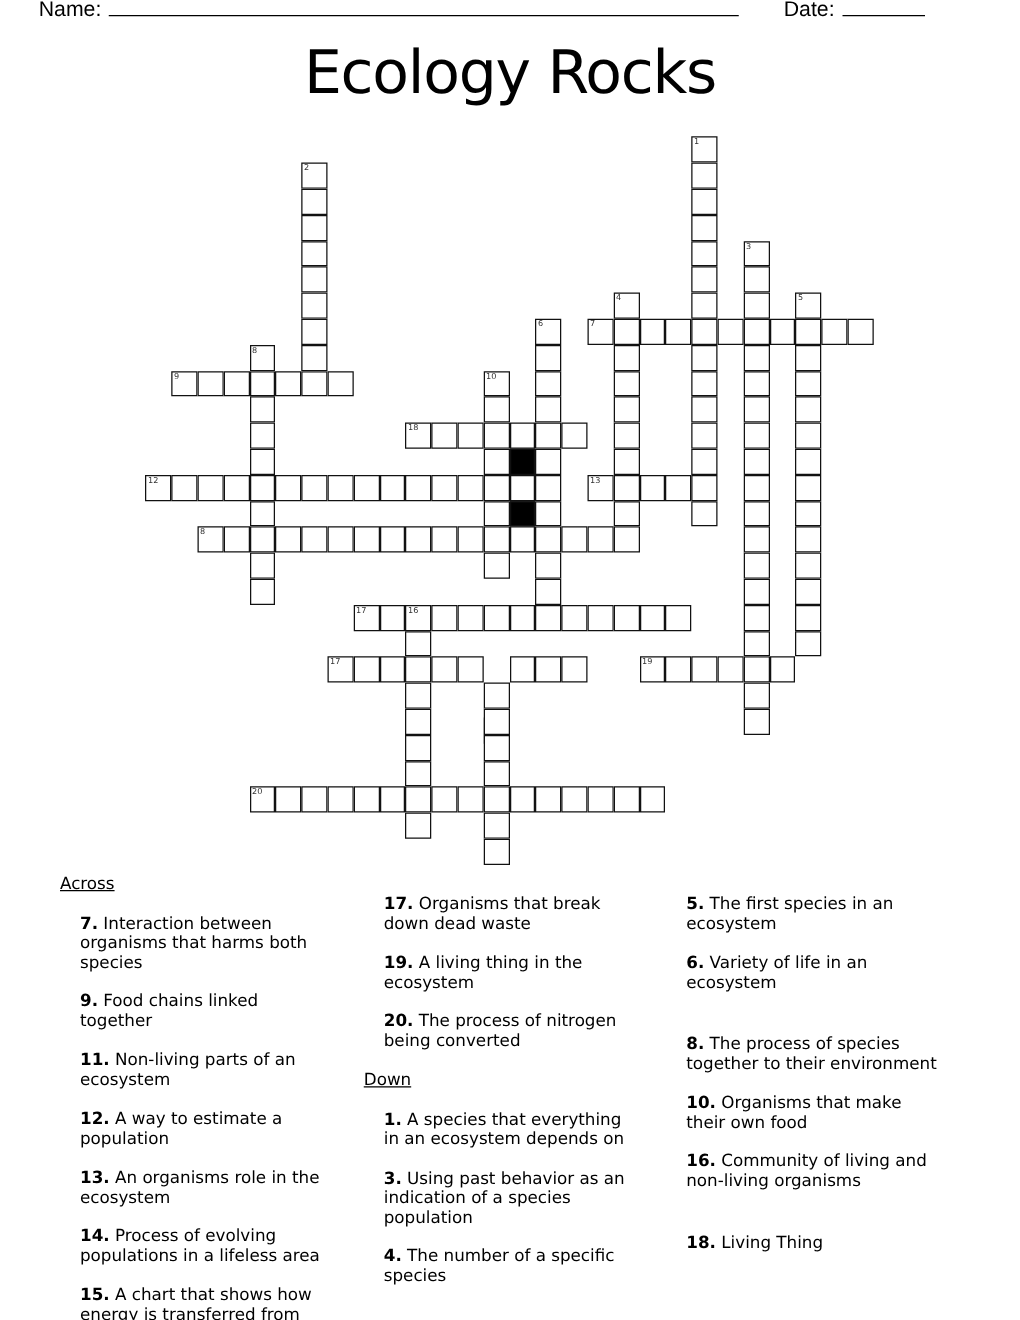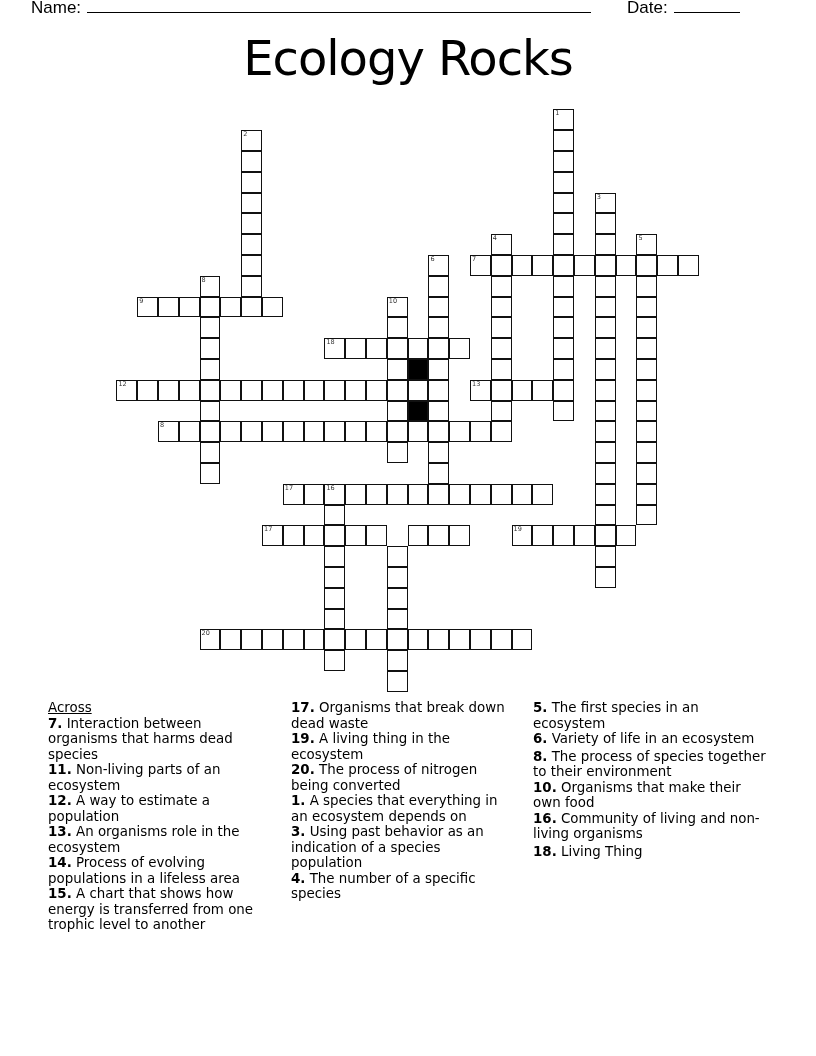--- a/index.html
+++ b/index.html
@@ -11,21 +11,21 @@
   #title { position: absolute; top: 30px; left: 0; width: 816px; text-align: center; font-family: "DejaVu Sans", sans-serif; font-size: 48px; letter-spacing: -1px; }
   #grid { position: absolute; left: 0; top: 0; width: 816px; height: 700px; }
   .cell { position: absolute; width: 20.8px; height: 20.8px; box-sizing: border-box; border: 1.2px solid #111; background: #fff; margin-left: -0.6px; margin-top: -0.6px; }
   .cell.block { background: #000; }
   .cell .num { position: absolute; left: 1px; top: 0px; font-size: 6.5px; line-height: 7px; color: #333; font-family: "DejaVu Sans", sans-serif; }
   .clue-col { position: absolute; top: 700px; font-family: "DejaVu Sans", sans-serif; font-size: 13.4px; line-height: 15.5px; }
   #col1 { left: 48px; width: 225px; }
   #col2 { left: 291px; width: 225px; }
   #col3 { left: 533px; width: 235px; }
   .clue-head { font-weight: normal; text-decoration: underline; }
-  .clue { margin: 0; }
+  .clue { margin: 16px; }
   .clue b { font-weight: bold; }
   .gap { height: 2px; }
 </style>
 </head>
 <body>
 
 <div id="name-line" class="header-line">
   <span>Name:</span><span class="blank" style="width:504px"></span>
 </div>
 <div id="date-line" class="header-line">
@@ -272,32 +272,34 @@
     <div class="cell" style="left: 387.4px; top: 588.4px;"></div>
     <div class="cell" style="left: 387.4px; top: 609.2px;"></div>
     <div class="cell" style="left: 387.4px; top: 650.8px;"></div>
     <div class="cell" style="left: 387.4px; top: 671.6px;"></div>
     <div class="cell block" style="left: 408.2px; top: 359.6px;"></div>
     <div class="cell block" style="left: 408.2px; top: 401.2px;"></div>
   </div>
 
 <div id="col1" class="clue-col">
   <div class="clue-head">Across</div>
-  <div class="clue"><b>7.</b> <span>Interaction between organisms that harms dead species</span></div>
+  <div class="clue"><b>7.</b> <span>Interaction between organisms that harms both species</span></div>
+  <div class="clue"><b>9.</b> <span>Food chains linked together</span></div>
   <div class="clue"><b>11.</b> <span>Non-living parts of an ecosystem</span></div>
   <div class="clue"><b>12.</b> <span>A way to estimate a population</span></div>
   <div class="clue"><b>13.</b> <span>An organisms role in the ecosystem</span></div>
   <div class="clue"><b>14.</b> <span>Process of evolving populations in a lifeless area</span></div>
   <div class="clue"><b>15.</b> <span>A chart that shows how energy is transferred from one trophic level to another</span></div>
 </div>
 
 <div id="col2" class="clue-col">
   <div class="clue"><b>17.</b> <span>Organisms that break down dead waste</span></div>
   <div class="clue"><b>19.</b> <span>A living thing in the ecosystem</span></div>
   <div class="clue"><b>20.</b> <span>The process of nitrogen being converted</span></div>
+  <div class="clue-head">Down</div>
   <div class="clue"><b>1.</b> <span>A species that everything in an ecosystem depends on</span></div>
   <div class="clue"><b>3.</b> <span>Using past behavior as an indication of a species population</span></div>
   <div class="clue"><b>4.</b> <span>The number of a specific species</span></div>
 </div>
 
 <div id="col3" class="clue-col">
   <div class="clue"><b>5.</b> <span>The first species in an ecosystem</span></div>
   <div class="clue"><b>6.</b> <span>Variety of life in an ecosystem</span></div>
   <div class="gap"></div>
   <div class="clue"><b>8.</b> <span>The process of species together to their environment</span></div>

